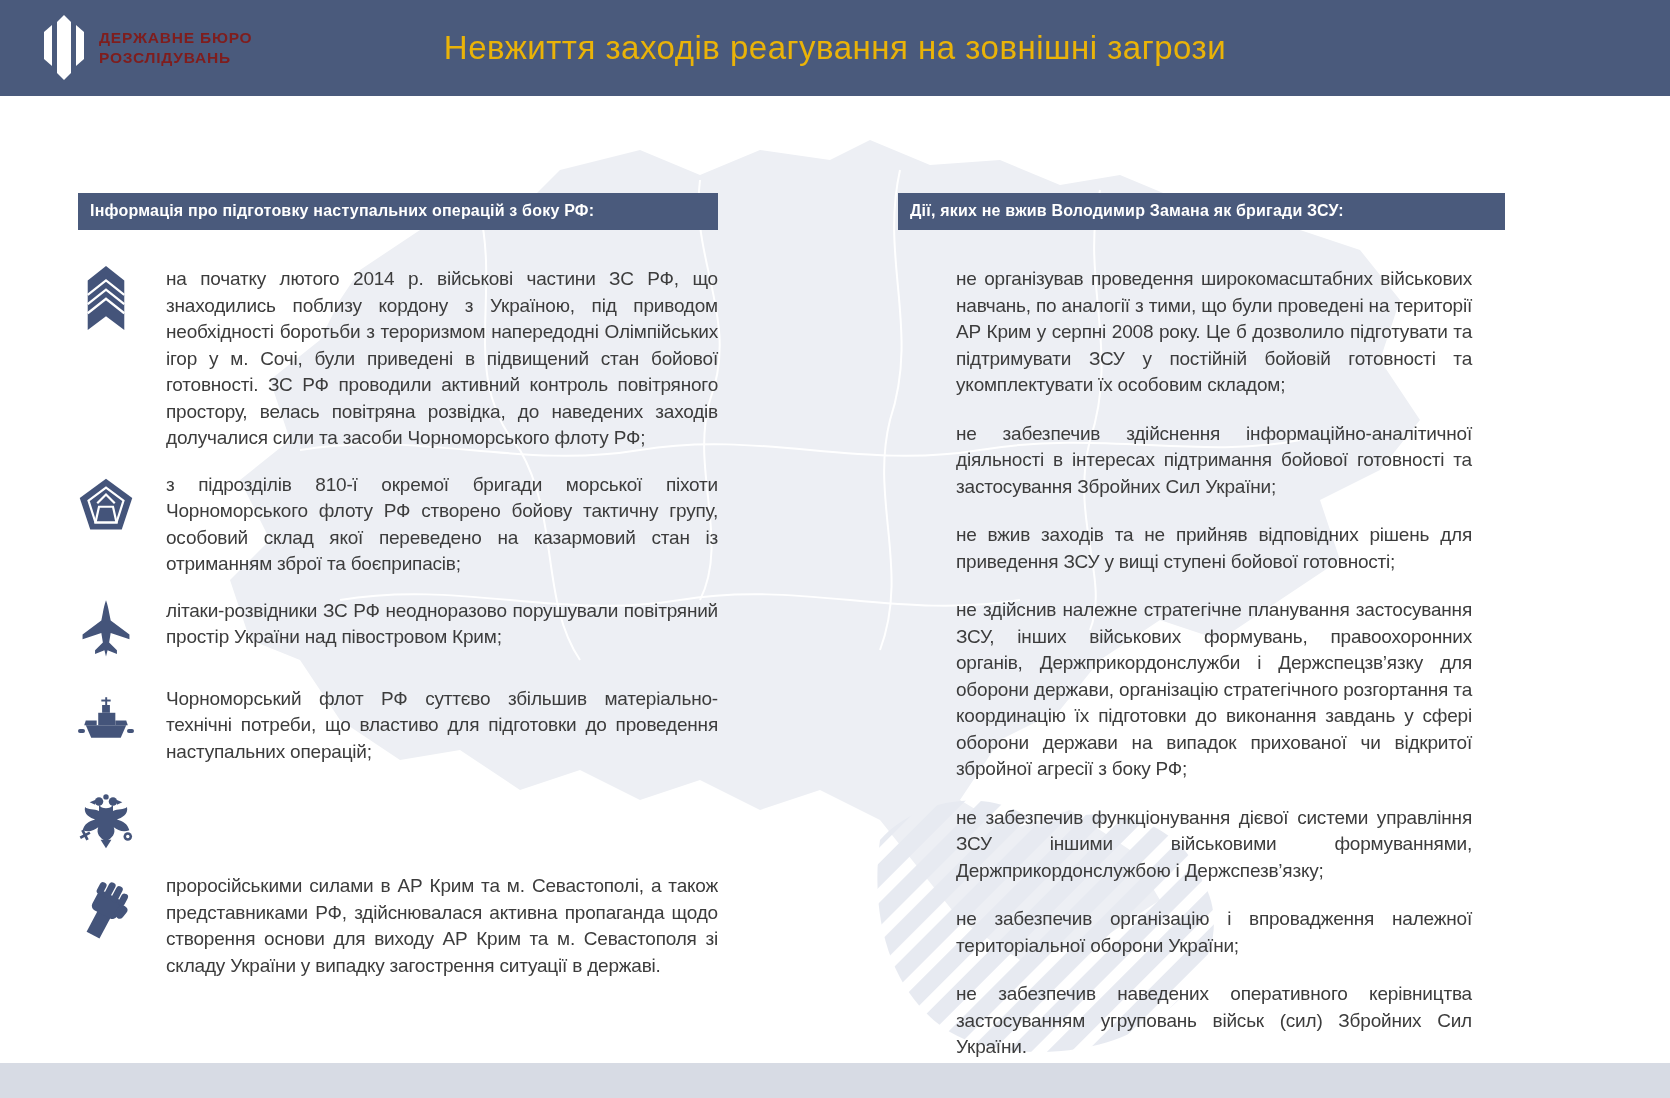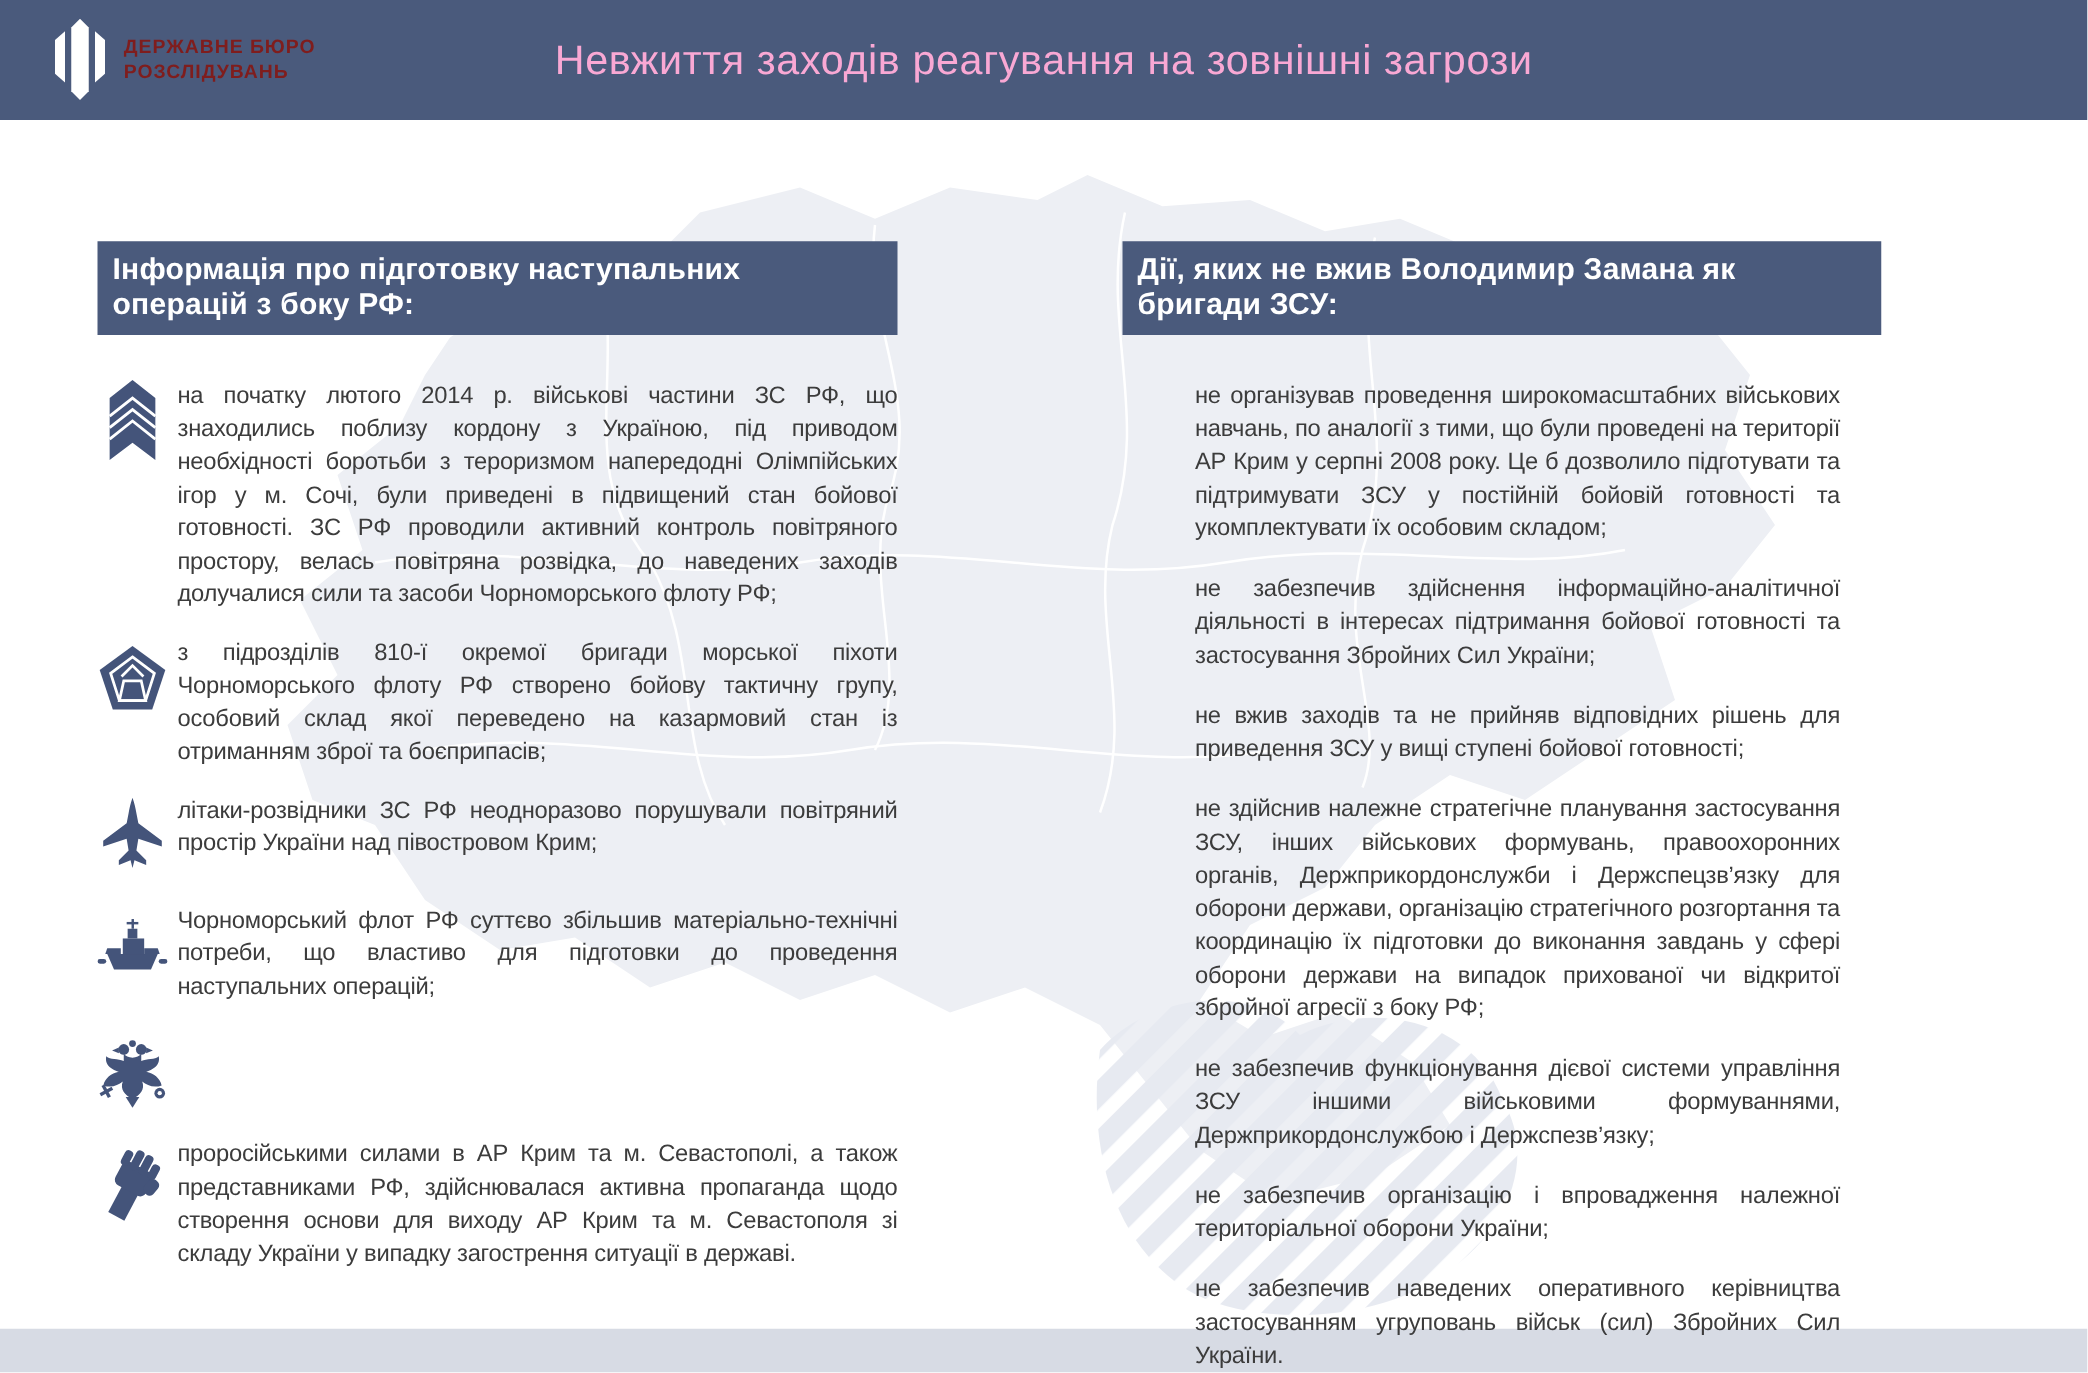--- a/index.html
+++ b/index.html
@@ -7,44 +7,44 @@
   body {
     position: relative; overflow: hidden; background: #ffffff;
     font-family: "Liberation Sans", sans-serif;
   }
   
   .header-bar {
     position:absolute; top:0; left:0; width:1670px; height:96px;
     background:#4A5A7C; z-index:5;
     display:flex; align-items:center; justify-content:center;
   }
-  .page-title { color:#f9a8d4; font-size:33px; font-weight:400; letter-spacing:.5px; }
+  .page-title { color:#eab308; font-size:33px; font-weight:400; letter-spacing:.5px; }
   .logo {
     position:absolute; left:44px; top:15px; height:66px;
     display:flex; align-items:center; gap:15px; z-index:6;
   }
   .logo-text {
     color:#7f1d1d; font-weight:bold; font-size:15.5px; line-height:1.3;
     letter-spacing:.8px; white-space:pre-line;
   }
   
   .map-layer { position:absolute; top:0; left:0; z-index:0; }
   .bottom-strip {
     position:absolute; left:0; bottom:0; width:1670px; height:35px;
     background:#D7DBE4; z-index:2;
   }
   
   .col { position:absolute; top:193px; z-index:4; }
   .col-left  { left:78px;  width:640px; }
   .col-right { left:898px; width:607px; }
   .section-header {
-    background:#4A5A7C; color:#fff; font-size:24px; font-weight:bold;
+    background:#4A5A7C; color:#fff; font-size:16px; font-weight:bold;
     padding:9px 12px 10px 12px; margin-bottom:36px; letter-spacing:.2px;
   }
-  .item { display:flex; gap:8px; margin-bottom:20px; }
+  .item { display:flex; gap:32px; margin-bottom:20px; }
   .item-icon { flex:0 0 56px; width:56px; display:flex; justify-content:center; align-items:flex-start; }
   .item-text, .r-item {
     font-size:19px; line-height:26.5px; color:#3C3C3C;
     text-align:justify; letter-spacing:-0.2px;
   }
   .r-item { margin-left:58px; width:516px; margin-bottom:22px; }
   svg .ink { fill:#44547A; }
 </style>
 </head>
 <body>

